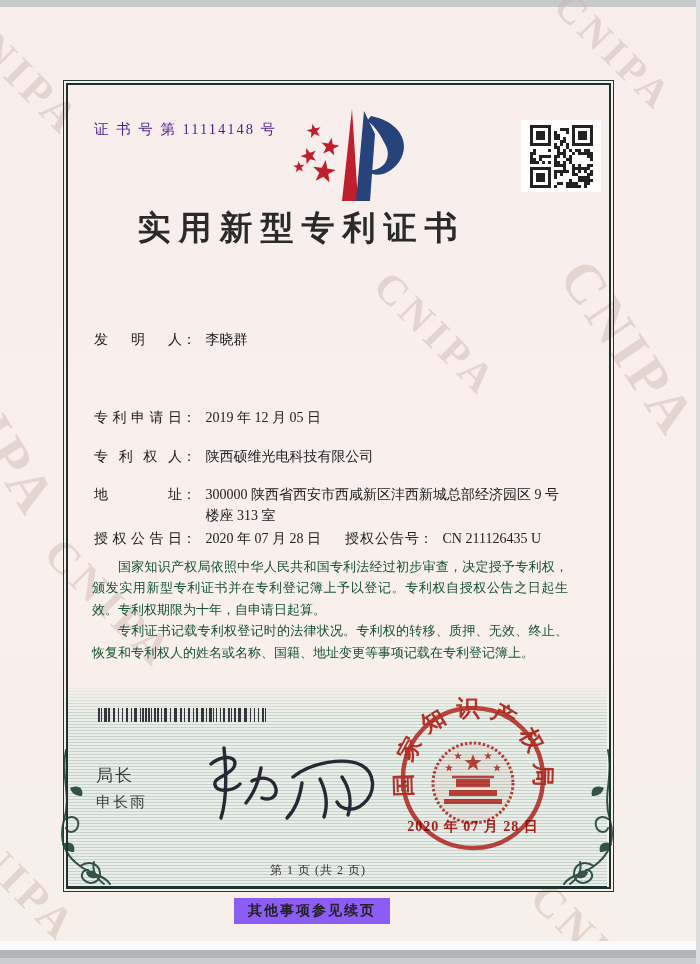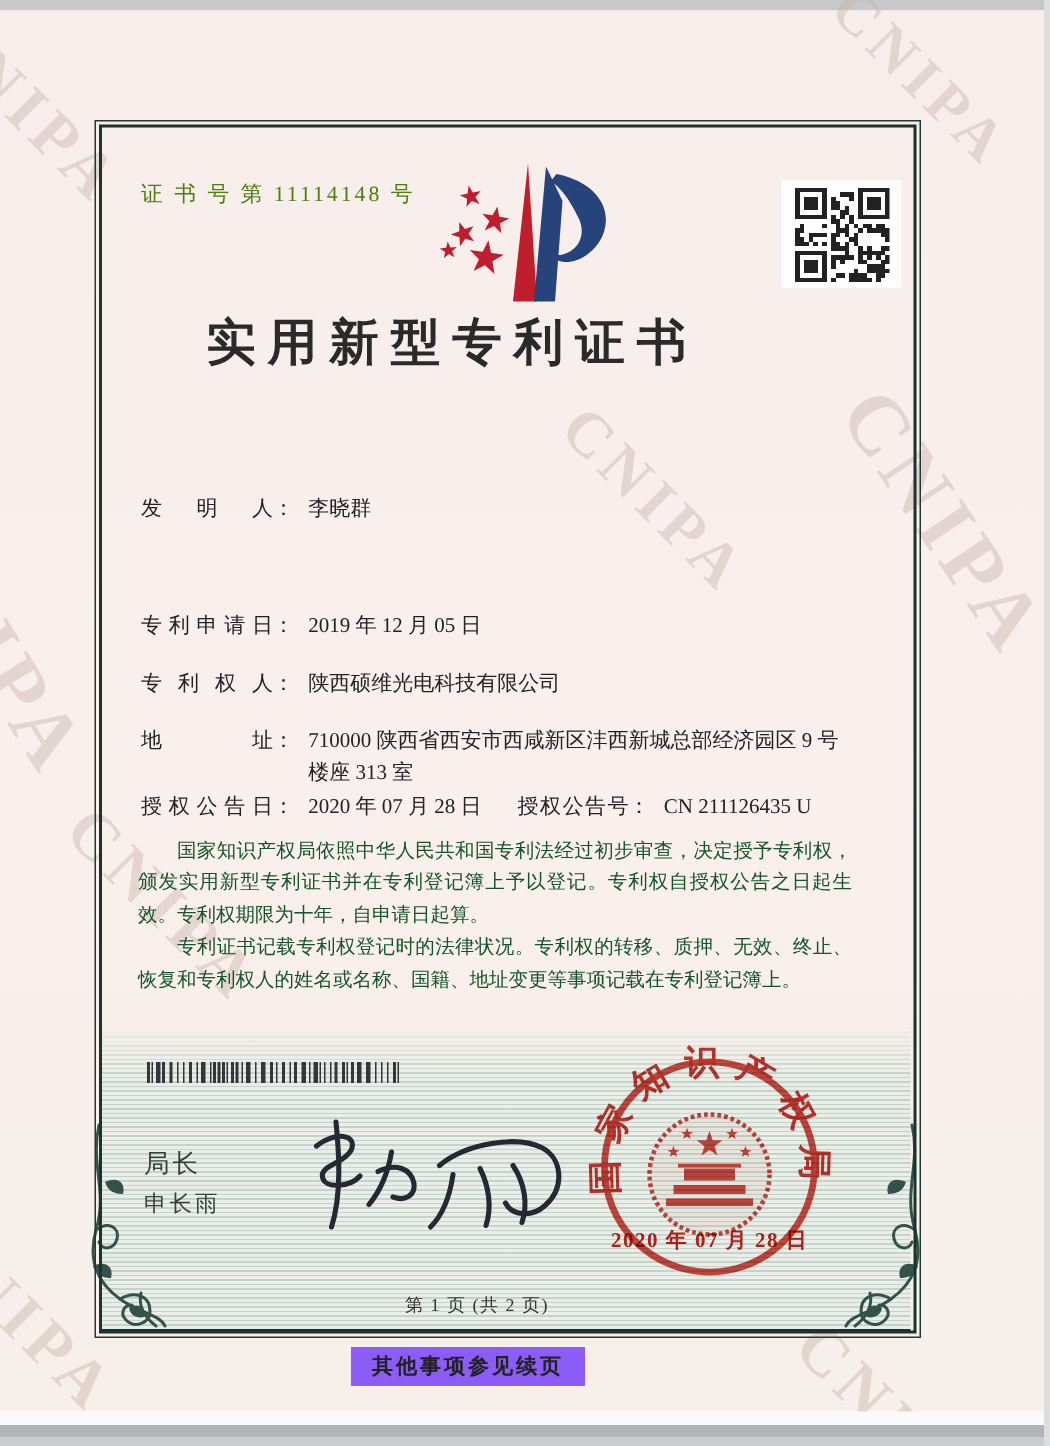--- a/index.html
+++ b/index.html
@@ -20,21 +20,21 @@
 
   
   .wm{position:absolute;font-weight:bold;letter-spacing:5px;color:#c9b2ab;opacity:.42;
       transform-origin:left top;transform:rotate(45deg);white-space:nowrap;pointer-events:none;
       font-family:"Liberation Serif","DejaVu Serif",serif;}
 
   
   .cert-border{left:63px;top:80px;width:549px;height:810px;border:1px solid #223a33;}
   .cert-border-inner{position:absolute;left:2px;top:2px;right:2px;bottom:2px;border:2px solid #1b332d;}
 
-  .cert-no{left:94px;top:120px;font-size:14.5px;letter-spacing:2px;color:#4d7c0f;}
+  .cert-no{left:94px;top:120px;font-size:14.5px;letter-spacing:2px;color:#4c1d95;}
 
   .logo{left:287px;top:106px;width:122px;height:100px;}
 
   .qr-wrap{left:521px;top:120px;width:80px;height:72px;background:#fdfdfd;
            display:flex;align-items:center;justify-content:center;}
 
   .title{left:63px;top:206px;width:477px;text-align:center;font-size:33px;font-weight:bold;
          letter-spacing:8px;color:#2a2a2a;}
 
   .frow{position:absolute;left:94px;font-size:14px;line-height:21px;color:#222;white-space:nowrap;}
@@ -384,21 +384,21 @@
   <div class="frow" style="top:407px">
     <span class="flabel">专利申请日</span><span class="fcolon">：</span>
     <span class="fvalue">2019 年 12 月 05 日</span>
   </div>
   <div class="frow" style="top:446px">
     <span class="flabel">专利权人</span><span class="fcolon">：</span>
     <span class="fvalue">陕西硕维光电科技有限公司</span>
   </div>
   <div class="frow" style="top:484px">
     <span class="flabel">地址</span><span class="fcolon">：</span>
-    <span class="fvalue">710000 陕西省西安市西咸新区沣西新城总部经济园区 9 号
+    <span class="fvalue">300000 陕西省西安市西咸新区沣西新城总部经济园区 9 号
 楼座 313 室</span>
   </div>
 
   <div class="frow" style="top:528px;width:480px;">
     <span class="flabel">授权公告日</span><span class="fcolon">：</span>
     <span class="fvalue">2020 年 07 月 28 日</span>
     <span class="pair2">
       <span class="flabel">授权公告号</span><span class="fcolon">：</span>
       <span class="fvalue">CN 211126435 U</span>
     </span>

